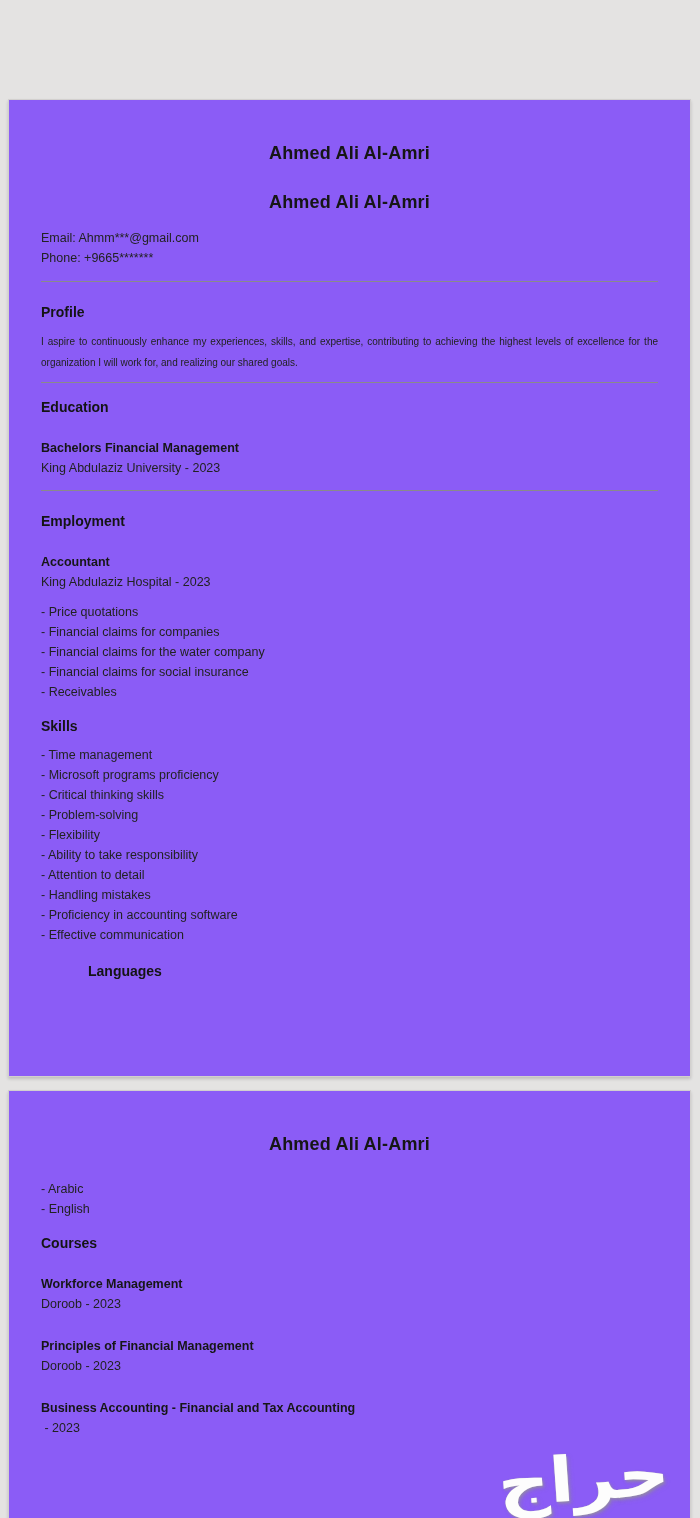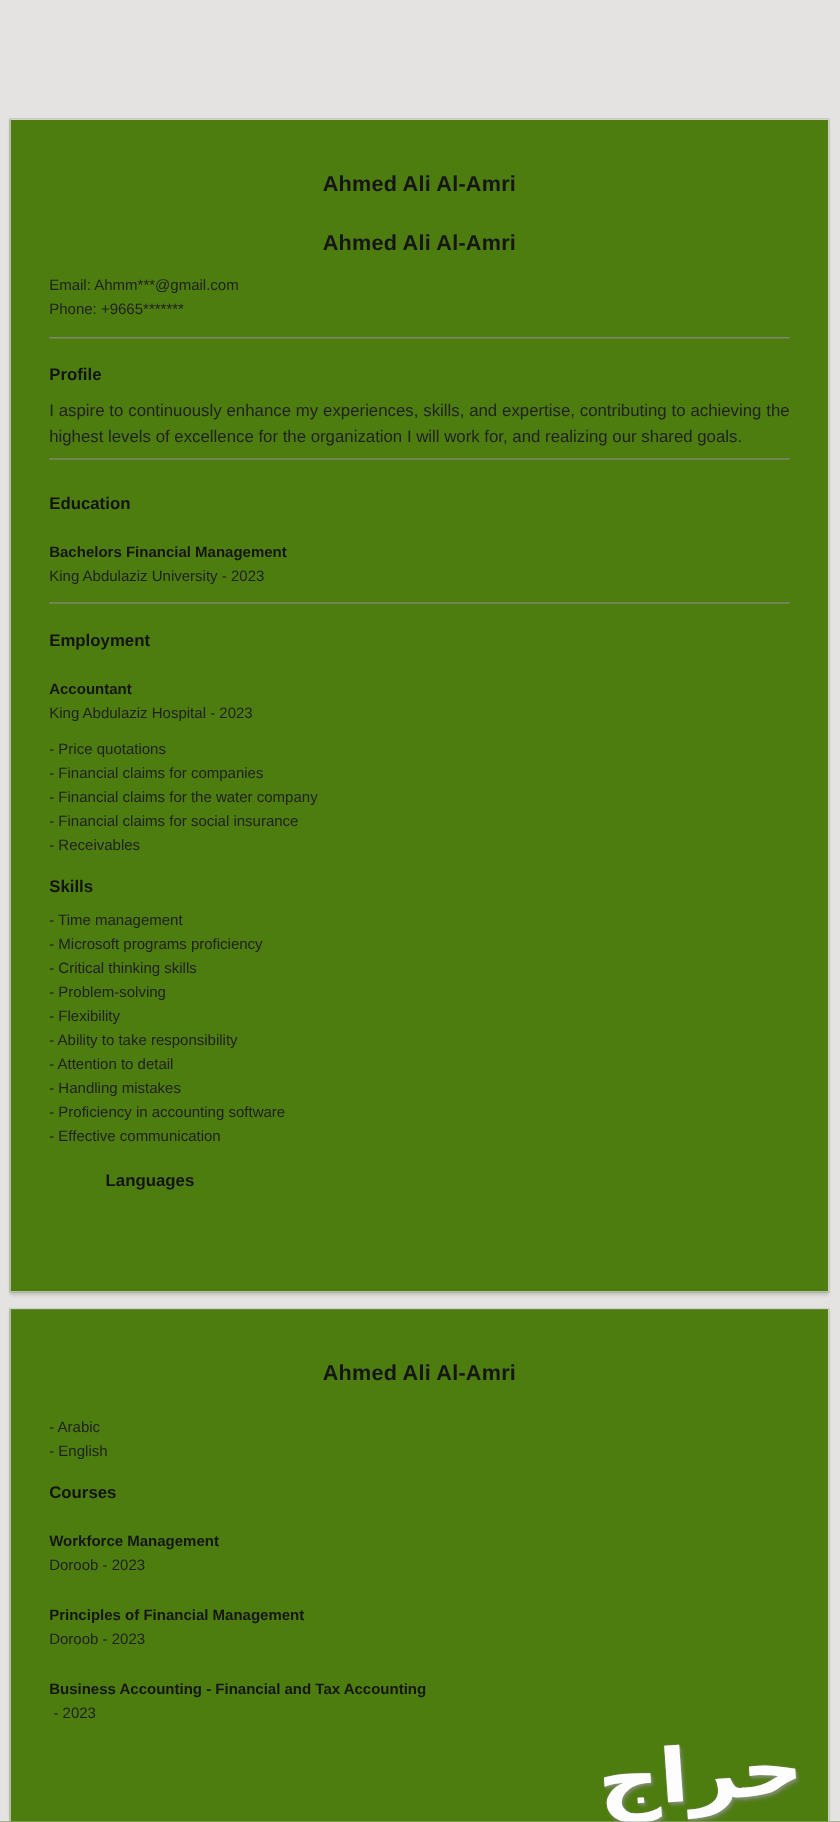--- a/index.html
+++ b/index.html
@@ -11,21 +11,21 @@
     position: relative;
     font-family: "Liberation Sans", "DejaVu Sans", sans-serif;
     color: #1e1e1e;
   }
   .screen { position: relative; width: 700px; height: 1518px; }
 
   .page {
     position: absolute;
     left: 8px;
     width: 683px;
-    background: #4d7c0f;
+    background: #8b5cf6;
     border: 1px solid #d2d0ce;
     box-shadow: 0 2px 3px rgba(0,0,0,0.16);
     padding: 0 32px;
     overflow: hidden;
   }
   #page-1 { top: 99px;  height: 978px; }
   #page-2 { top: 1090px; height: 978px; }
 
   .doc-title {
     margin-top: 43px;
@@ -56,26 +56,26 @@
   hr.rule.after-entry { margin-top: 12px; }
 
   .h2 {
     margin-top: 22px;
     font-size: 14px;
     font-weight: bold;
     line-height: 17px;
     color: #141414;
   }
   .h2.tight { margin-top: 16px; }
-  .h2.edu { margin-top: 28px; }
+  .h2.edu { margin-top: 16px; }
   .h2.lang { margin-top: 18px; padding-left: 47px; }
 
   p.body-text {
     margin: 11px 0 0 0;
-    font-size: 14px;
+    font-size: 10px;
     line-height: 20.5px;
     text-align: justify;
     color: #222222;
   }
 
   .entry { margin-top: 12px; }
   .list { margin-top: 10px; }
   .list.inline-after-title { margin-top: 24px; }
   .list.courses { margin-top: 11px; }
   .course { margin: 0; }

